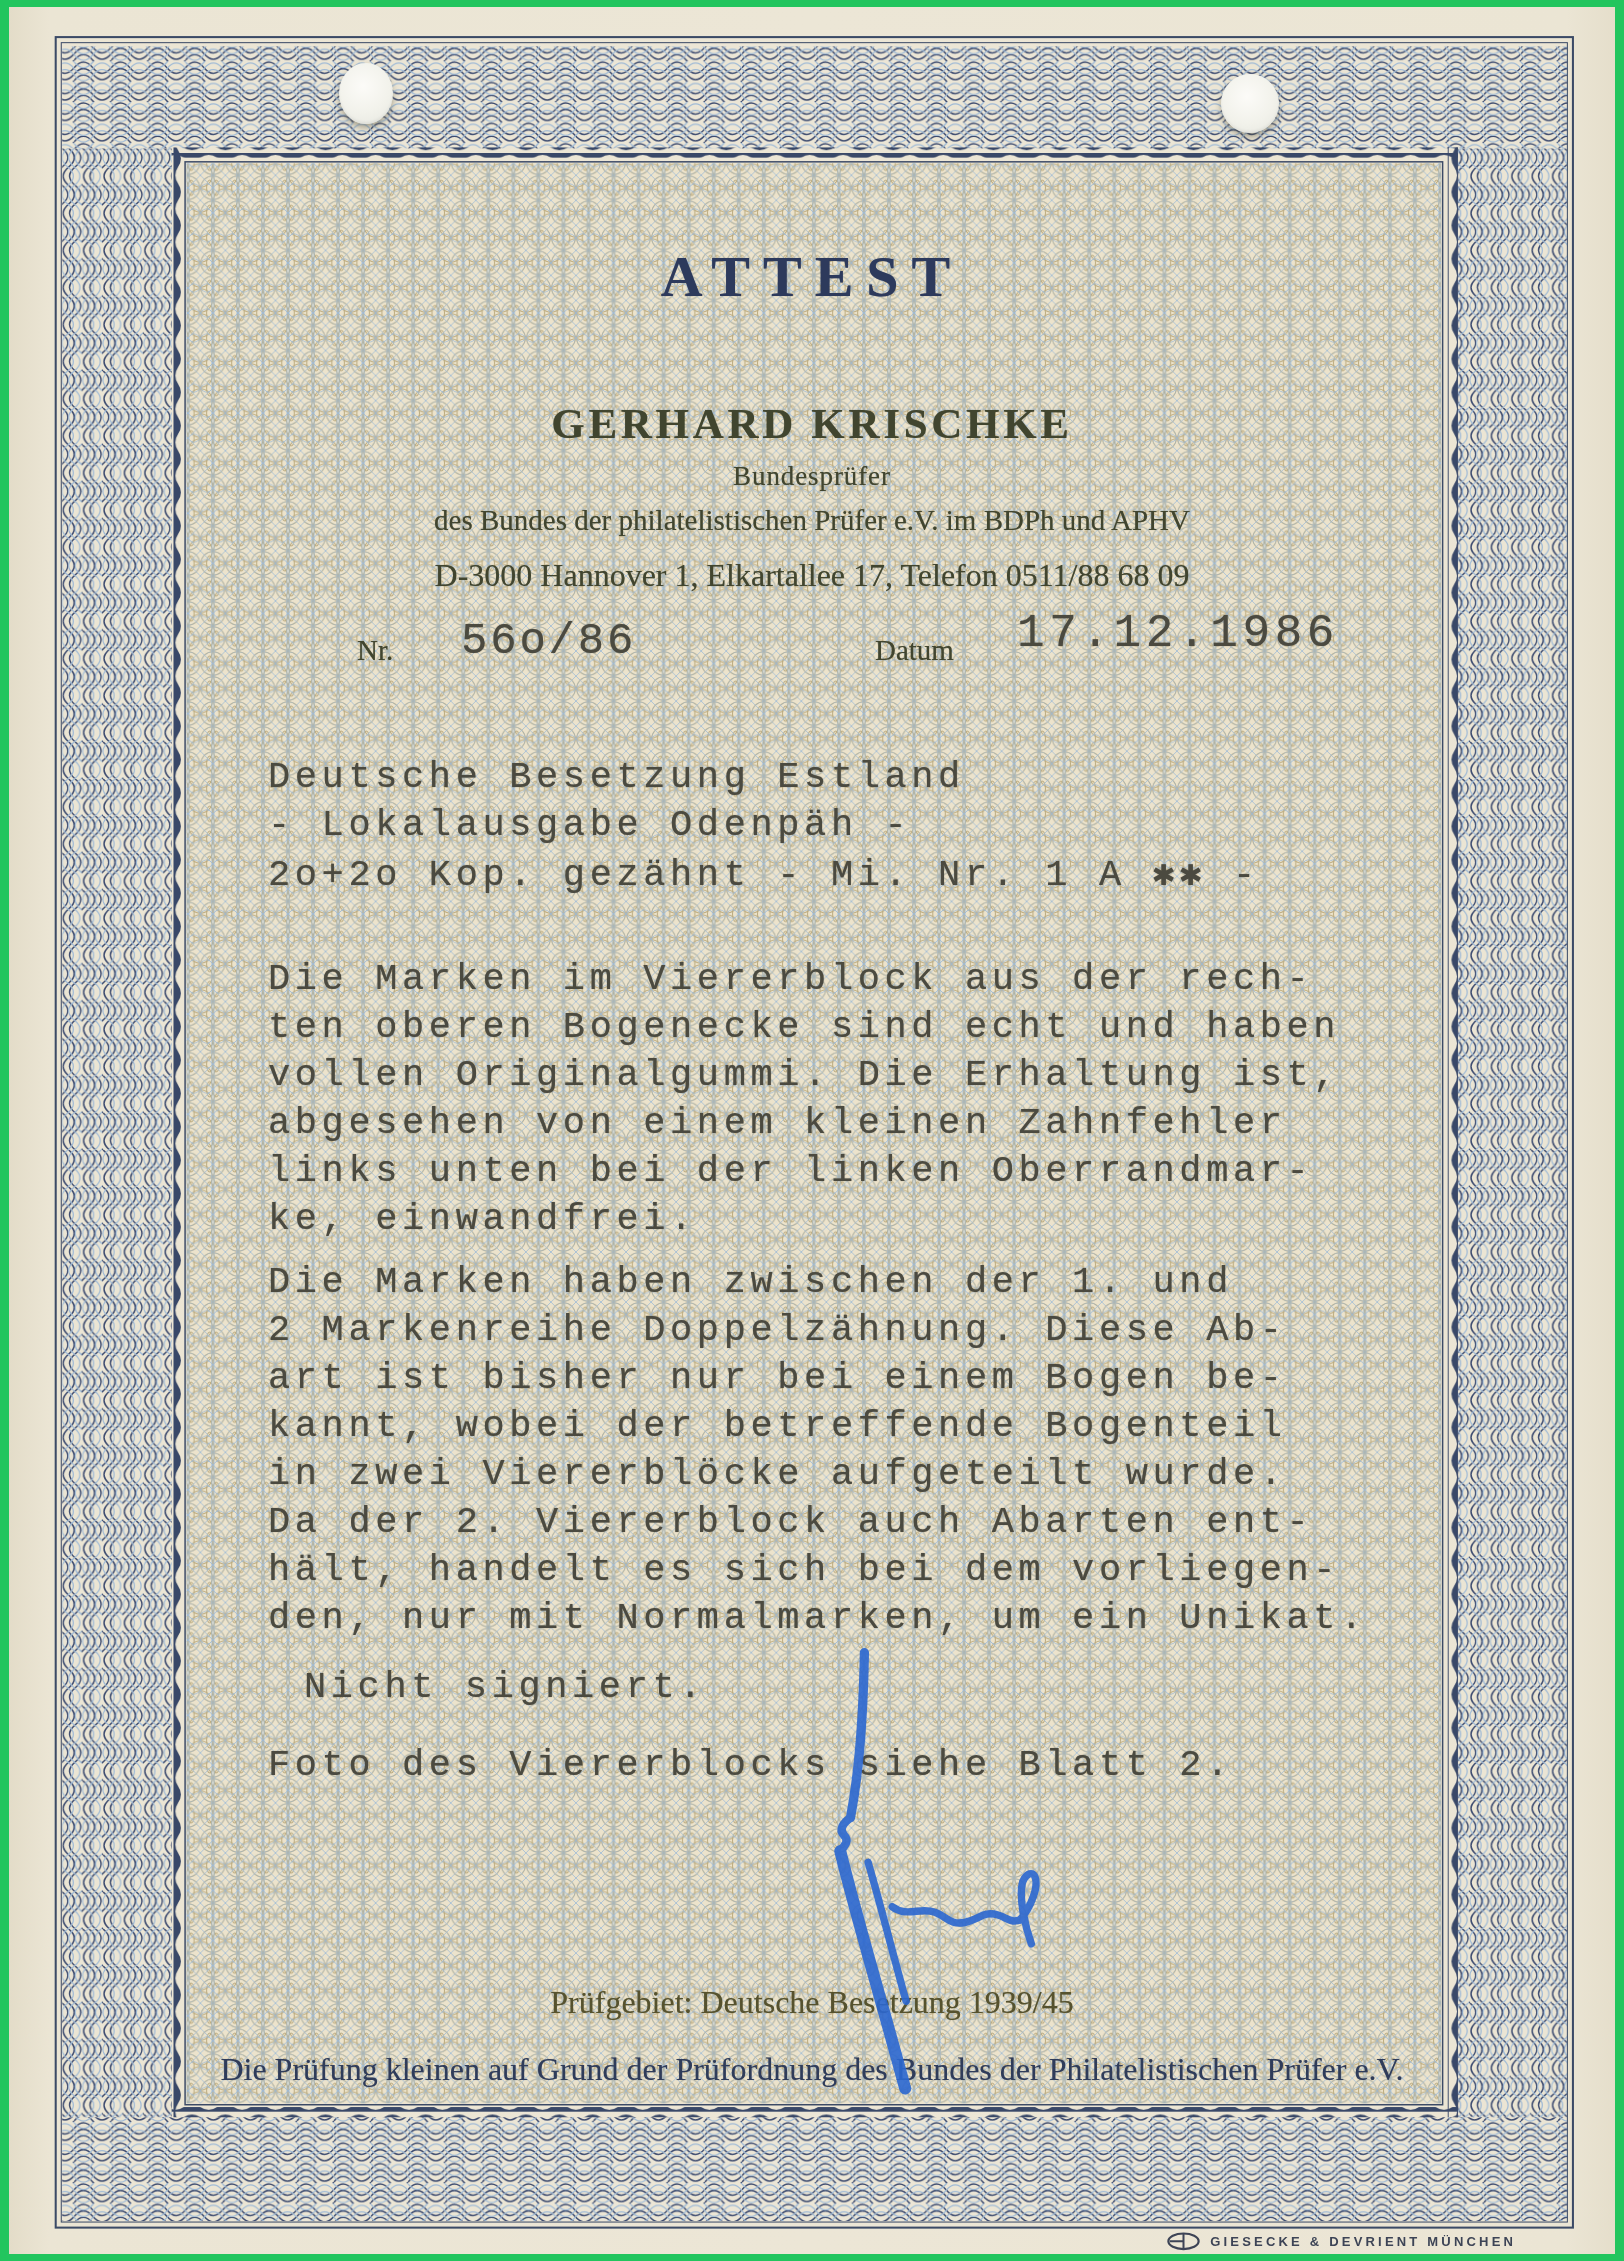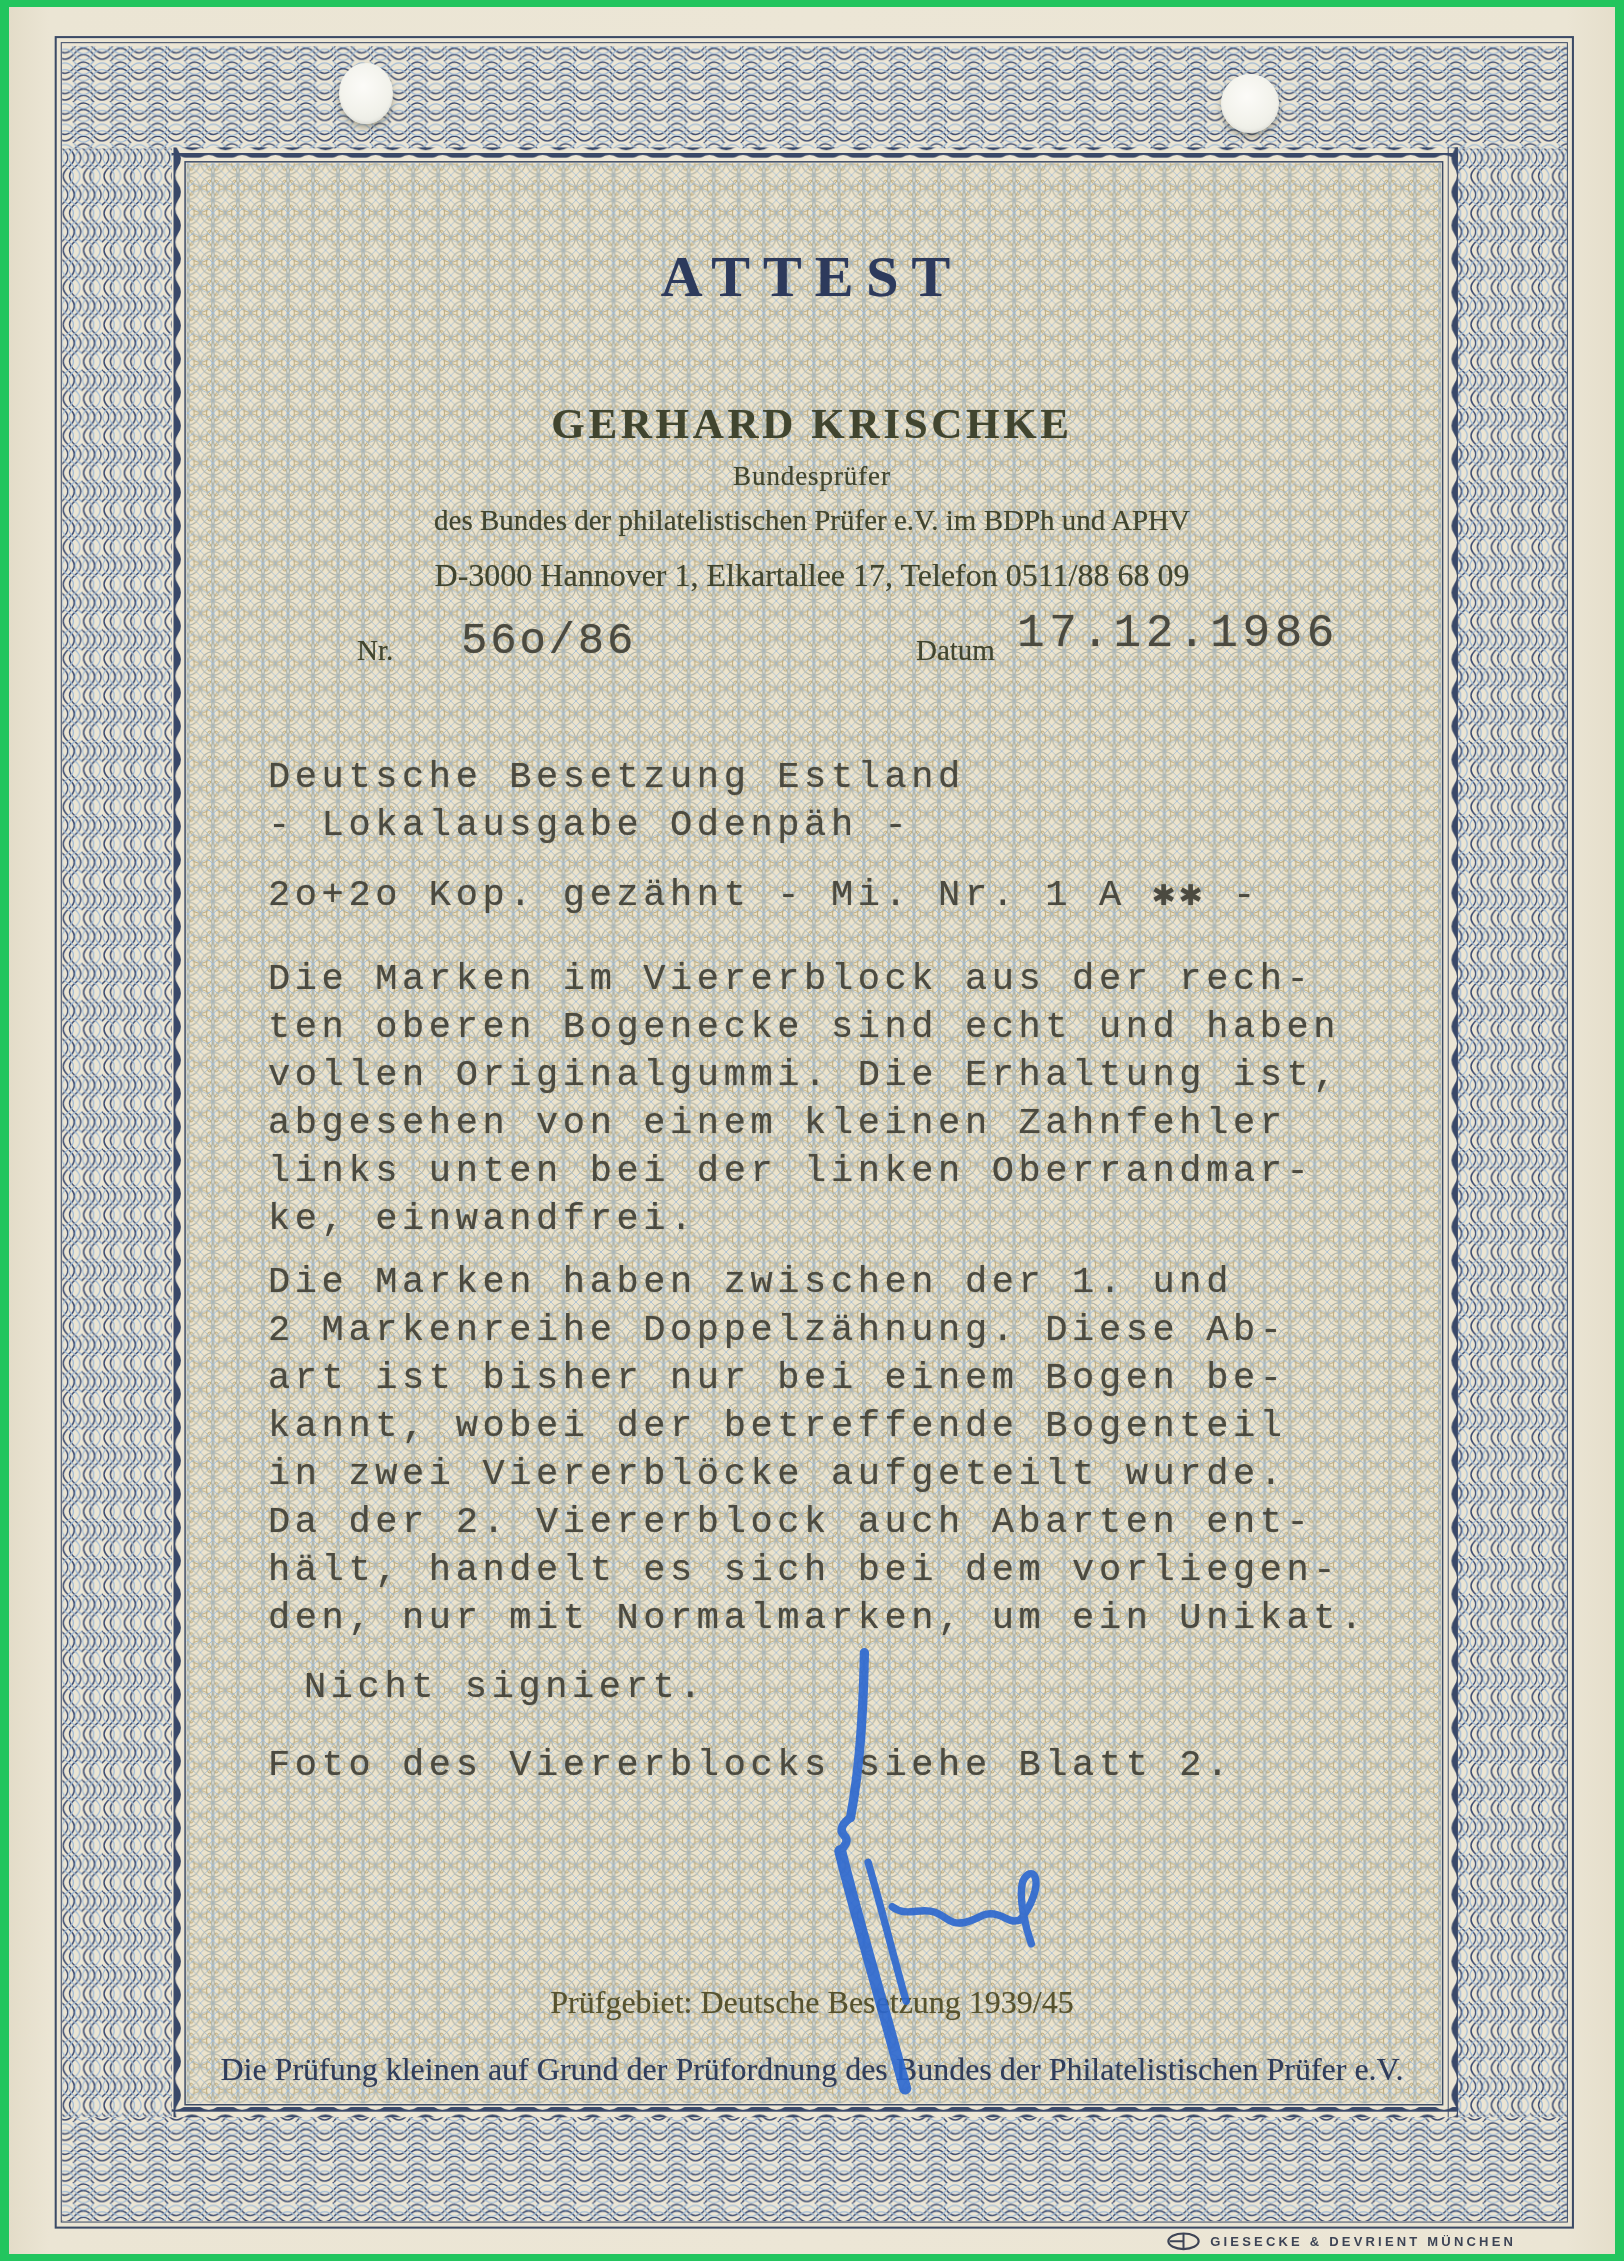--- a/index.html
+++ b/index.html
@@ -19,26 +19,26 @@
 
   .title{top:243px;font-size:58px;letter-spacing:13px;font-weight:600;color:#2d3a5c;
          text-shadow:0 0 0.9px rgba(45,58,92,.5);}
   .examiner-name{top:399px;font-size:43px;letter-spacing:3.7px;font-weight:600;}
   .examiner-role{top:461px;font-size:27px;letter-spacing:0.9px;}
   .examiner-assoc{top:504px;font-size:29px;}
   .examiner-addr{top:557px;font-size:32px;}
 
   .nr-label{left:357px;top:634px;font-size:29px;}
   .nr-value{left:461px;top:616px;font-size:44px;letter-spacing:2.8px;}
-  .date-label{left:875px;top:634px;font-size:29px;padding-left:41px;}
+  .date-label{left:875px;top:634px;font-size:29px;}
   .date-value{left:1017px;top:608px;font-size:46px;letter-spacing:4.6px;}
 
   .body-block{left:268px;font-size:37px;letter-spacing:4.6px;line-height:48px;}
   .subject{top:753px;}
-  .subject .gap{margin-top:22px;}
+  .subject .gap{margin-top:2px;}
   .para1{top:955px;}
   .para2{top:1258px;}
   .note1{top:1663px;padding-left:36px;}
   .note2{top:1741px;}
 
   .pruefgebiet{top:1984px;font-size:32px;color:#56522e;text-shadow:0 0 0.9px rgba(86,82,46,.5);}
   .legal{top:2051px;font-size:32px;color:#2f3c5a;text-shadow:0 0 0.9px rgba(47,60,90,.45);}
 
   .hole{position:absolute;z-index:4;border-radius:50%;
         background:radial-gradient(circle at 45% 38%,#fcfbf8 0%,#f2f2eb 55%,#e5e6df 100%);

